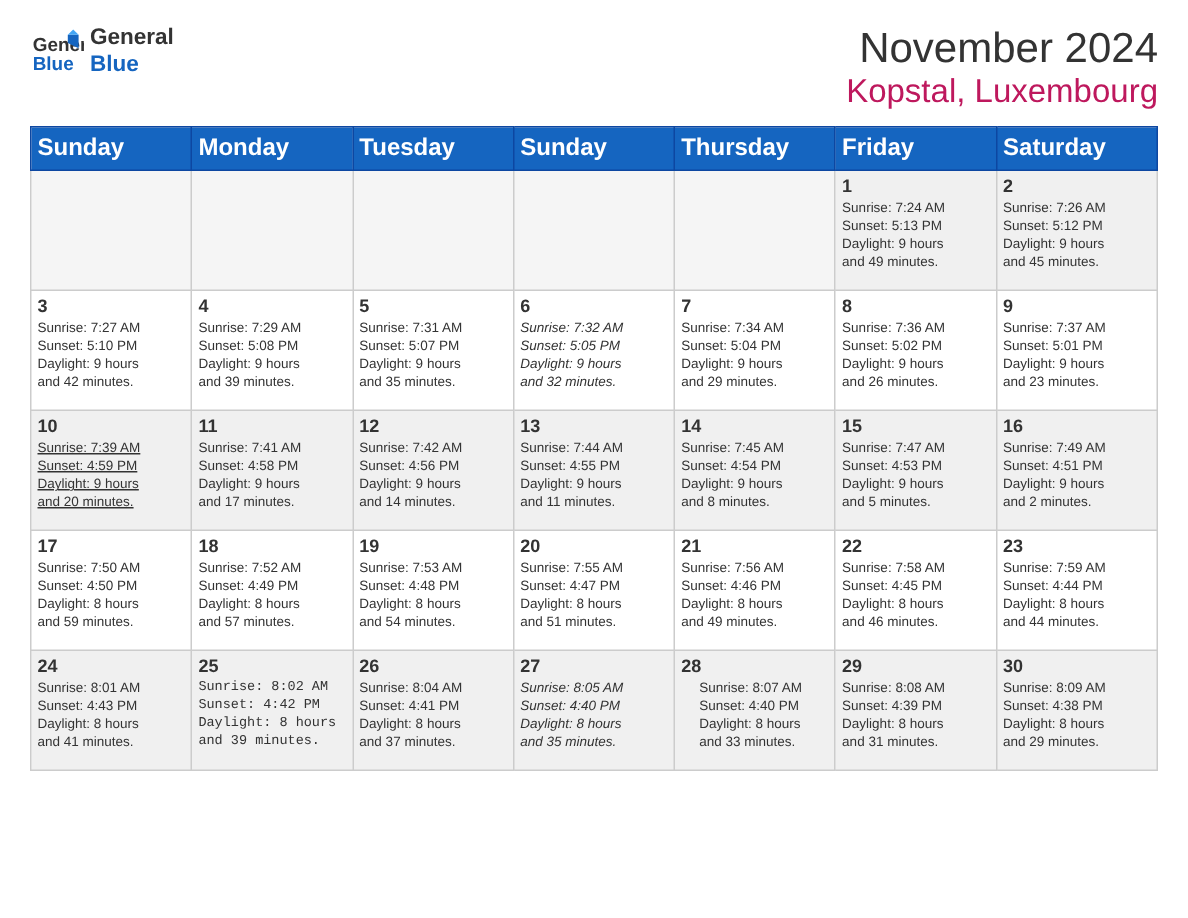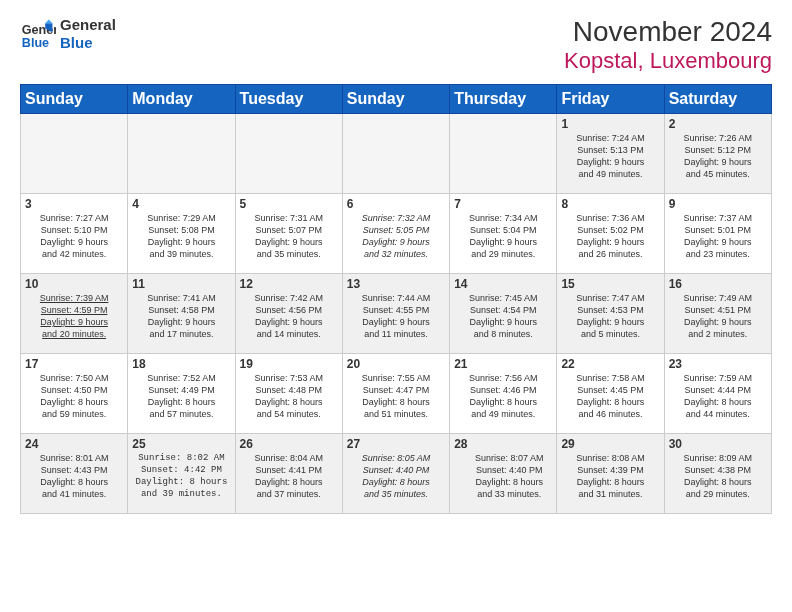--- a/index.html
+++ b/index.html
@@ -74,21 +74,20 @@
     .day-num {
       font-size: 12px;
       font-weight: bold;
       display: block;
       margin-bottom: 1px;
     }
     .day-info {
       font-size: 9px;
       line-height: 1.35;
       color: #333;
-      text-align: center;
     }
   </style>
 </head>
 <body>
 
 <div class="page">
   <div class="header">
     <div class="logo">
       <svg class="logo-icon" viewBox="0 0 40 40">
         <text x="2" y="20" font-size="14" font-weight="bold" fill="#333">General</text>

